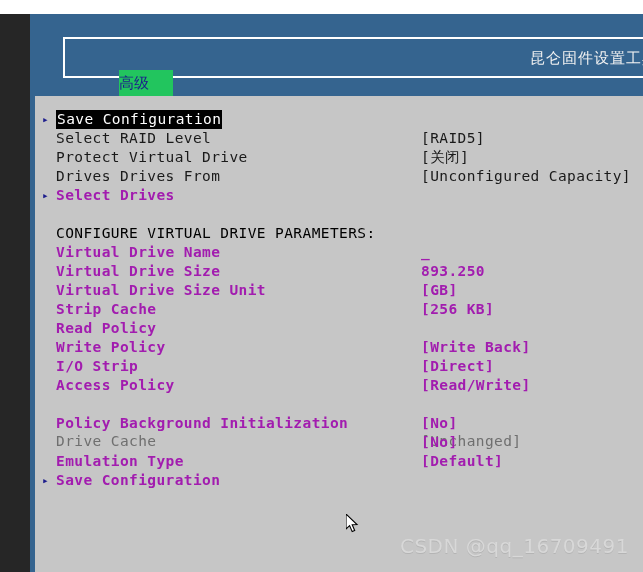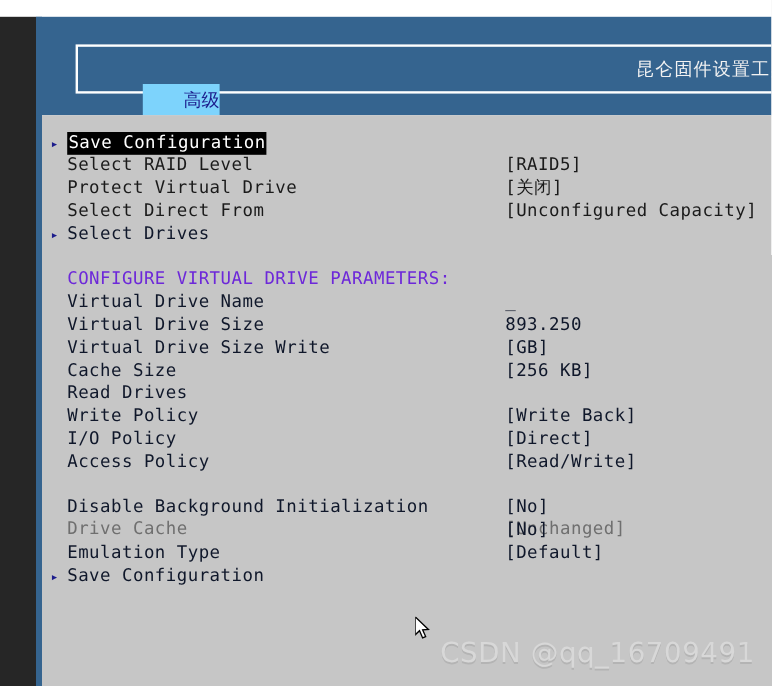--- a/index.html
+++ b/index.html
@@ -78,27 +78,27 @@
     position: absolute;
     left: 35px;
     top: 70px;
     width: 608px;
     height: 26px;
   }
   .tab {
     position: absolute;
     left: 84px;
     top: 0px;
-    width: 64px;
+    width: 54px;
     height: 26px;
-    background: #7dd3fc;
+    background: #22c55e;
     color: #1c1c8c;
     font-family: "DejaVu Sans", sans-serif;
     font-size: 15px;
-    text-align: right;
+    text-align: left;
     line-height: 26px;
     box-sizing: border-box;
   }
   
   .menu {
     position: absolute;
     left: 0px;
     top: 14px;
     width: 608px;
   }
@@ -126,33 +126,33 @@
     font-family: "DejaVu Sans Mono", monospace;
   }
   .row .value {
     position: absolute;
     left: 386px;
     top: 0px;
     font-size: 14.5px;
     letter-spacing: 0.4px;
     font-family: "DejaVu Sans Mono", monospace;
   }
-  .c-blue   { color: #0f172a; }
+  .c-blue   { color: #a21caf; font-weight: bold; }
   .c-dark   { color: #1a1a1a; }
   .c-gray   { color: #6f6f6f; margin-top: 37px; }
-  .c-hdr    { color: #6d28d9; }
+  .c-hdr    { color: #000000; }
   .c-sel    { color: #ffffff; background: #000000; padding: 0 1px; }
   .spacer   { height: 19px; }
   .watermark {
     position: absolute;
     right: 14px;
     bottom: 14px;
     color: #d8d8d8;
     font-family: "DejaVu Sans", sans-serif;
-    font-size: 23px;
+    font-size: 20px;
     letter-spacing: 0.5px;
     text-shadow: 0 1px 0 #b4b4b4;
   }
   .cursor {
     position: absolute;
     left: 311px;
     top: 418px;
     width: 14px;
     height: 20px;
     pointer-events: none;
@@ -184,68 +184,68 @@
         </div>
         <div class="row">
           <span class="label c-dark">Select RAID Level</span>
           <span class="value c-dark">[RAID5]</span>
         </div>
         <div class="row">
           <span class="label c-dark">Protect Virtual Drive</span>
           <span class="value c-dark">[关闭]</span>
         </div>
         <div class="row">
-          <span class="label c-dark">Select Direct From</span>
+          <span class="label c-dark">Drives Drives From</span>
           <span class="value c-dark">[Unconfigured Capacity]</span>
         </div>
         <div class="row">
           <span class="arrow">▸</span>
           <span class="label c-blue">Select Drives</span>
         </div>
         <div class="row spacer"></div>
         <div class="row">
           <span class="label c-hdr">CONFIGURE VIRTUAL DRIVE PARAMETERS:</span>
         </div>
         <div class="row">
           <span class="label c-blue">Virtual Drive Name</span>
           <span class="value c-blue">_</span>
         </div>
         <div class="row">
           <span class="label c-blue">Virtual Drive Size</span>
           <span class="value c-blue">893.250</span>
         </div>
         <div class="row">
-          <span class="label c-blue">Virtual Drive Size Write</span>
+          <span class="label c-blue">Virtual Drive Size Unit</span>
           <span class="value c-blue">[GB]</span>
         </div>
         <div class="row">
-          <span class="label c-blue">Cache Size</span>
+          <span class="label c-blue">Strip Cache</span>
           <span class="value c-blue">[256 KB]</span>
         </div>
         <div class="row">
-          <span class="label c-blue">Read Drives</span>
+          <span class="label c-blue">Read Policy</span>
         </div>
         <div class="row">
           <span class="label c-blue">Write Policy</span>
           <span class="value c-blue">[Write Back]</span>
         </div>
         <div class="row">
-          <span class="label c-blue">I/O Policy</span>
+          <span class="label c-blue">I/O Strip</span>
           <span class="value c-blue">[Direct]</span>
         </div>
         <div class="row">
           <span class="label c-blue">Access Policy</span>
           <span class="value c-blue">[Read/Write]</span>
         </div>
         <div class="row">
           <span class="label c-gray">Drive Cache</span>
           <span class="value c-gray">[Unchanged]</span>
         </div>
         <div class="row">
-          <span class="label c-blue">Disable Background Initialization</span>
+          <span class="label c-blue">Policy Background Initialization</span>
           <span class="value c-blue">[No]</span>
         </div>
         <div class="row">
           <span class="value c-blue">[No]</span>
         </div>
         <div class="row">
           <span class="label c-blue">Emulation Type</span>
           <span class="value c-blue">[Default]</span>
         </div>
         <div class="row">

